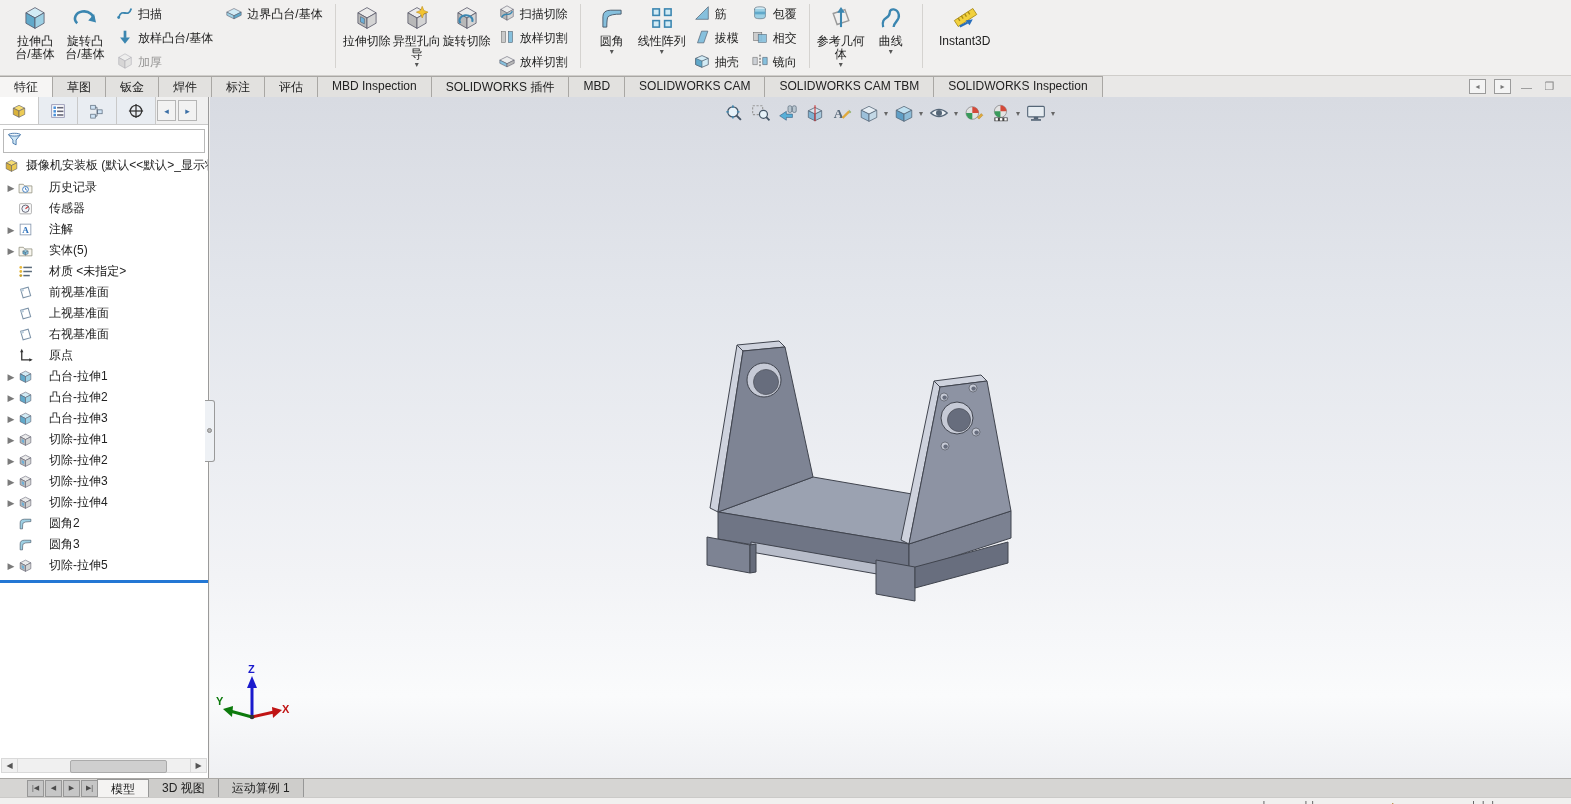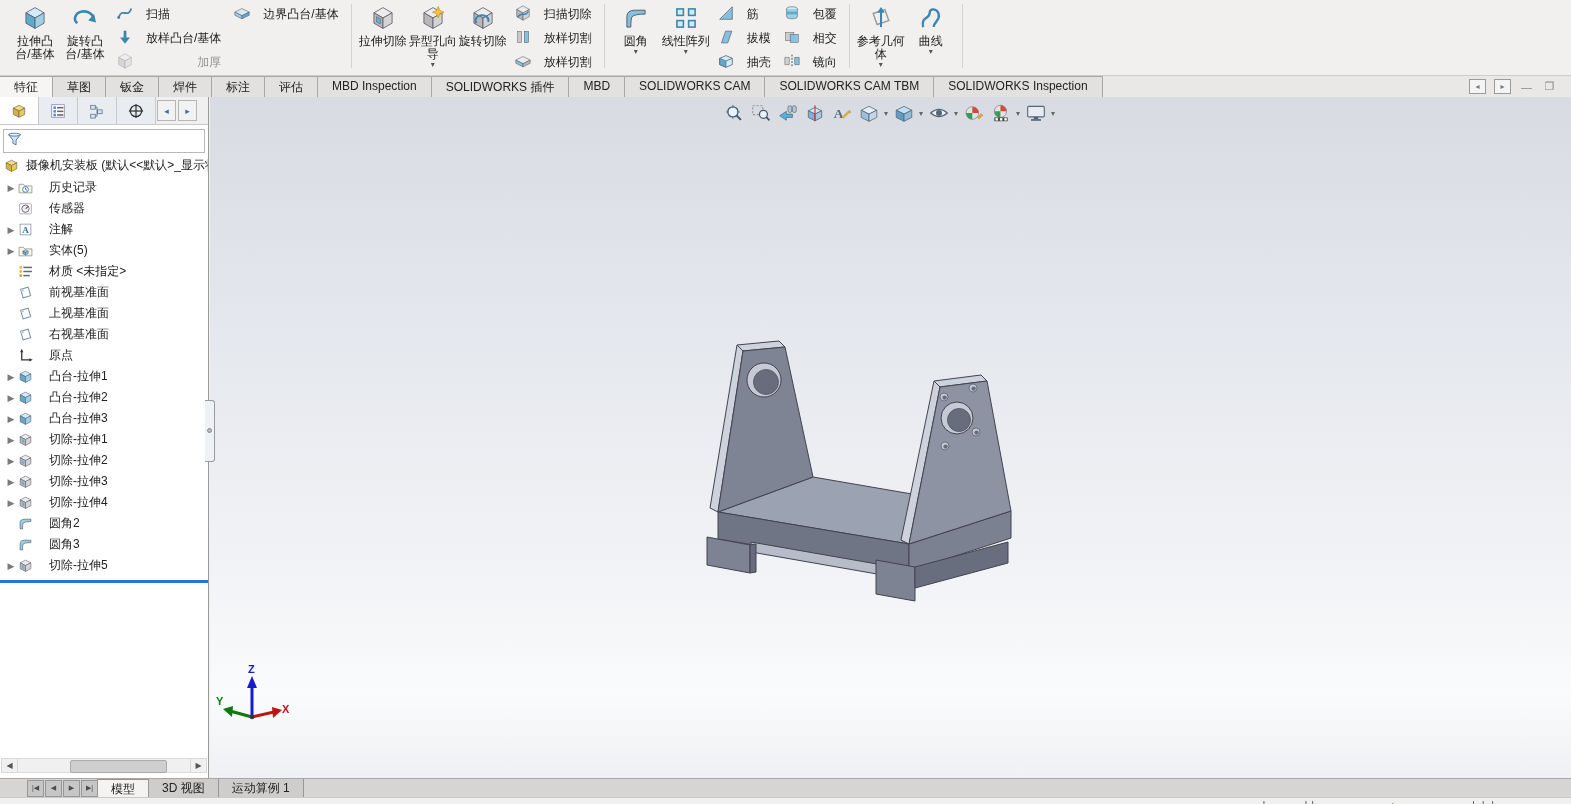--- a/index.html
+++ b/index.html
@@ -7,22 +7,22 @@
     font-family:"Liberation Sans","DejaVu Sans",sans-serif;font-size:12px;color:#222;}
   
   #ribbon{position:absolute;left:0;top:0;width:1571px;height:75px;background:#f1f0ef;display:flex;align-items:flex-start;padding-left:6px;box-sizing:border-box;}
   .rgroup{display:flex;flex-flow:column wrap;height:72px;align-content:flex-start;padding:2px 4px;}
   .rdivider{width:1px;height:64px;background:#d5d3d0;margin:4px 2px;}
   .ritem{display:flex;align-items:center;cursor:default;border:1px solid transparent;border-radius:2px;}
   .ritem.big{flex-direction:column;width:50px;height:68px;justify-content:flex-start;text-align:center;padding-top:2px;box-sizing:border-box;}
   .ritem.big .rlabel{line-height:13px;margin-top:1px;}
   .ritem.bigwide{width:72px;}
   .ritem.small{height:22px;padding:0 5px;}
-  .ritem.small .rlabel{margin-left:12px;white-space:nowrap;}
-  .ritem.disabled{opacity:.45;justify-content:space-between;}
+  .ritem.small .rlabel{margin-left:4px;white-space:nowrap;}
+  .ritem.disabled{opacity:.45;}
   .rcaret{font-size:8px;color:#555;line-height:7px;}
   
   #cmdtabs{position:absolute;left:0;top:75px;width:1571px;height:22px;background:#e9e8e7;border-top:1px solid #cfcdca;box-sizing:border-box;display:flex;align-items:stretch;}
   .ctab{padding:2px 14px 0 14px;border:1px solid #a9a7a4;border-bottom:none;background:#e2e1df;margin-left:-1px;white-space:nowrap;cursor:default;}
   .ctab.active{background:#f6f5f4;font-weight:normal;}
   #winbtns{margin-left:auto;display:flex;align-items:center;gap:8px;padding-right:14px;}
   .wbtn{width:15px;height:13px;border:1px solid #9b9b9b;background:#f4f4f4;display:flex;align-items:center;justify-content:center;font-size:8px;color:#777;cursor:default;}
   .wbtn.flat{border:none;background:none;font-size:11px;color:#888;}
   
   #leftpanel{position:absolute;left:0;top:97px;width:209px;height:681px;background:#fff;border-right:1px solid #9a9a9a;box-sizing:border-box;}
@@ -250,20 +250,36 @@
         </div>
         <div class="ritem big">
           <span><svg width="26" height="26" viewBox="0 0 20 20" aria-hidden="true">
               <path d="M4,17 C2,9 9,11 9,6 C9,2 15,2.5 16,7.5 C17,12 12,13 12,17" fill="none" stroke="#3b86b0" stroke-width="1.8"></path>
             </svg></span>
           <span class="rlabel">曲线</span>
           <span class="rcaret">▾</span>
         </div>
       </div>
       <div class="rdivider"></div>
+      <div class="rgroup">
+        <div class="ritem big bigwide">
+          <span><svg width="26" height="26" viewBox="0 0 20 20" aria-hidden="true">
+              <g transform="rotate(-33 10 9)">
+                <rect x="1.5" y="7" width="17" height="5.5" fill="#f2d13d" stroke="#a88a18" stroke-width=".6"></rect>
+                <line x1="5" y1="7" x2="5" y2="9.5" stroke="#a88a18"></line>
+                <line x1="8" y1="7" x2="8" y2="9.5" stroke="#a88a18"></line>
+                <line x1="11" y1="7" x2="11" y2="9.5" stroke="#a88a18"></line>
+                <line x1="14" y1="7" x2="14" y2="9.5" stroke="#a88a18"></line>
+              </g>
+              <path d="M6,16.5 L12,13.5" stroke="#2a6fbb" stroke-width="1.6"></path>
+              <polygon points="13.5,15.5 16,11 10.5,12" fill="#2a6fbb"></polygon>
+            </svg></span>
+          <span class="rlabel">Instant3D</span>
+        </div>
+      </div>
     </div>
 
   <div id="cmdtabs">
       <div class="ctab active">特征</div>
       <div class="ctab">草图</div>
       <div class="ctab">钣金</div>
       <div class="ctab">焊件</div>
       <div class="ctab">标注</div>
       <div class="ctab">评估</div>
       <div class="ctab">MBD Inspection</div>

